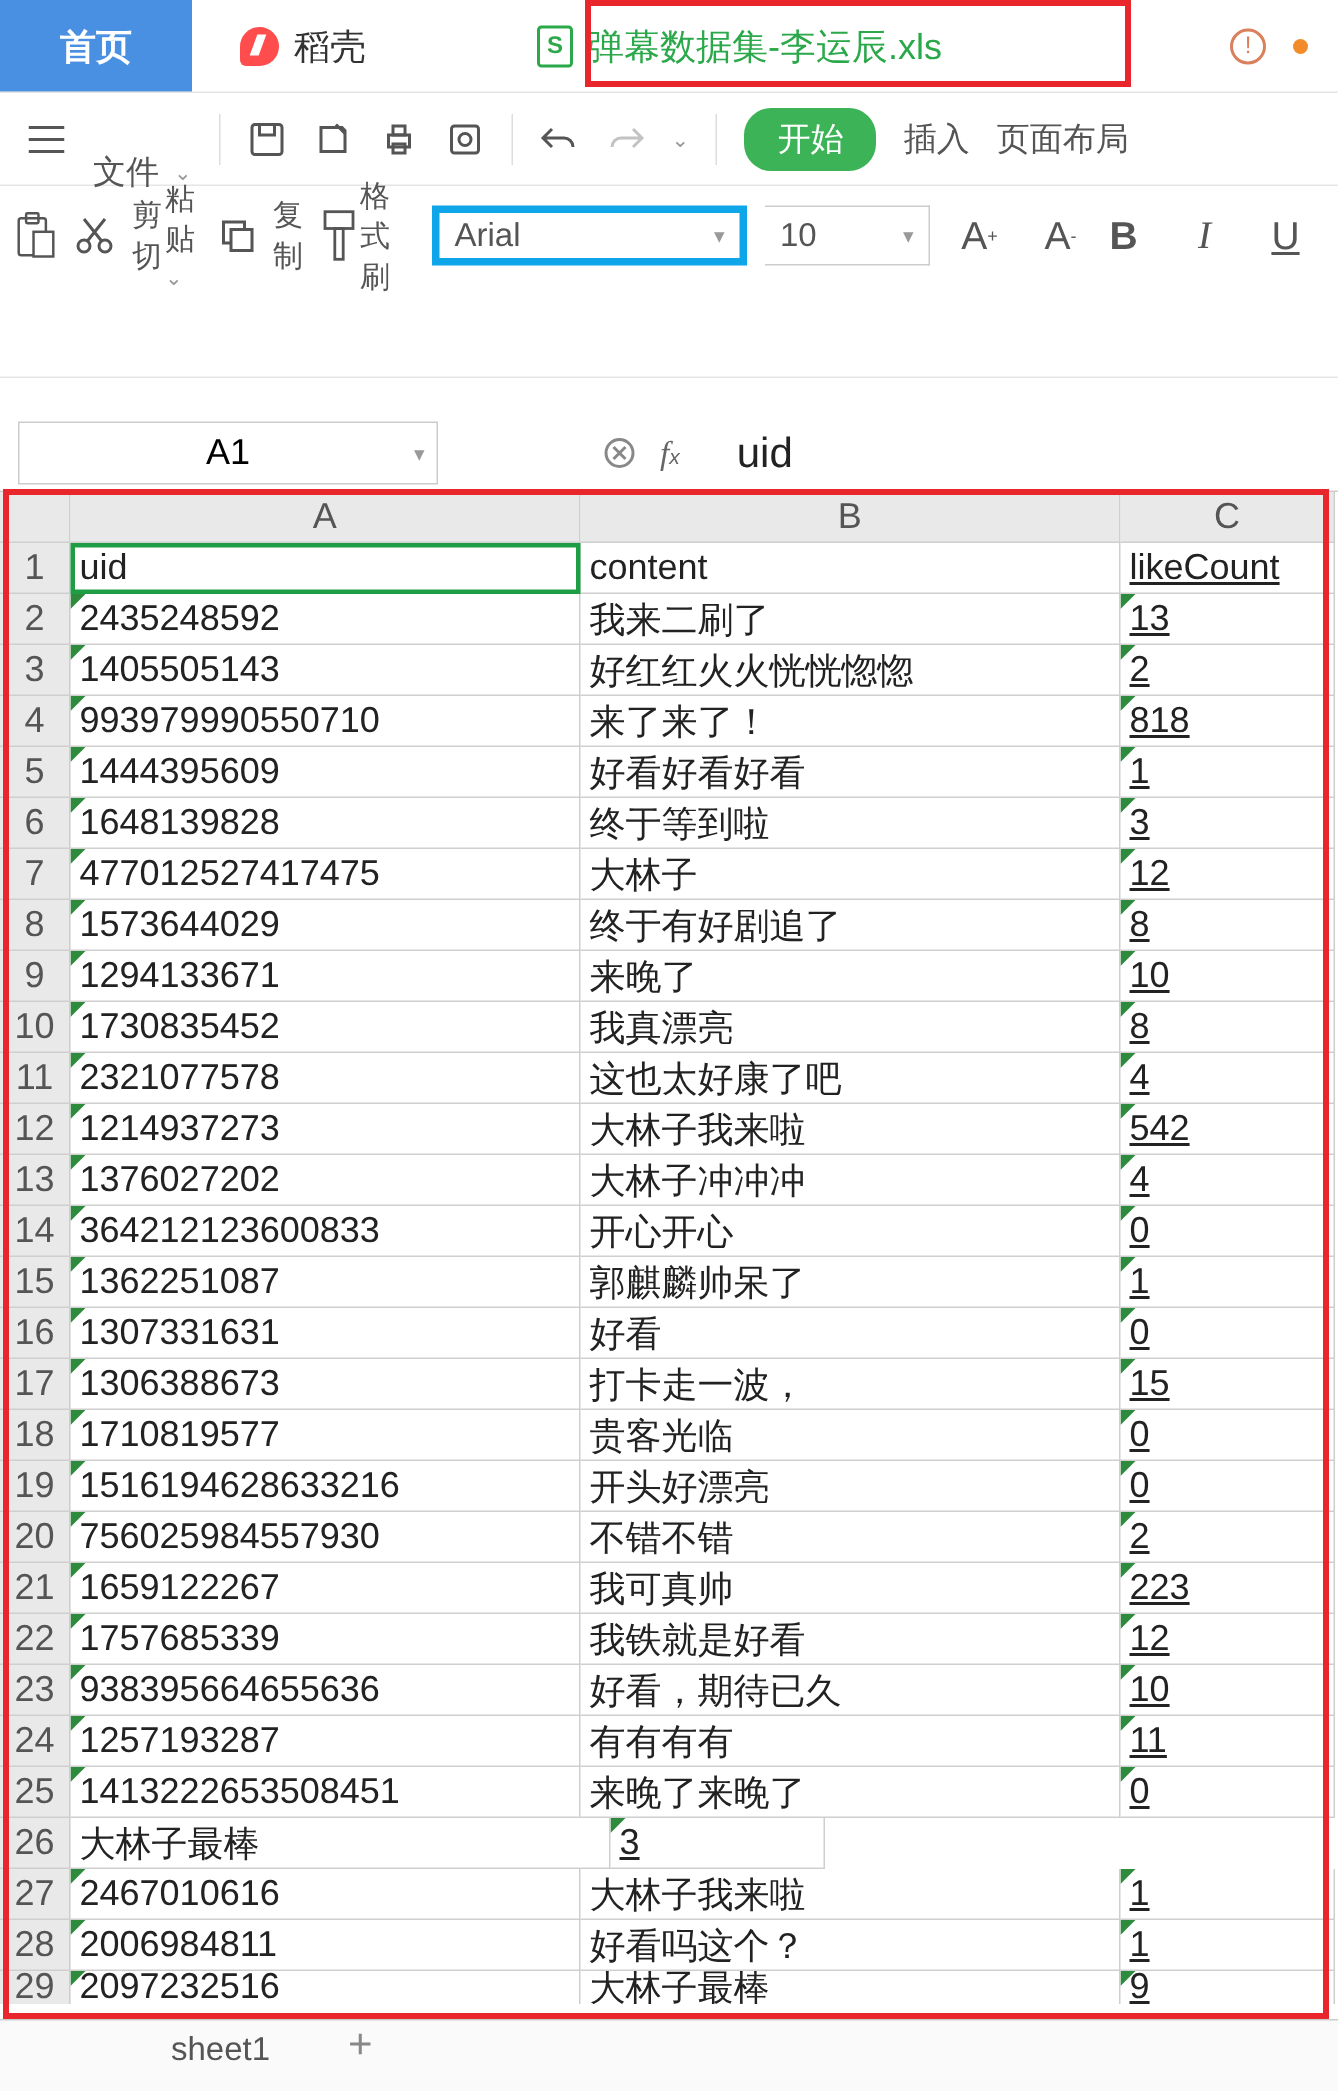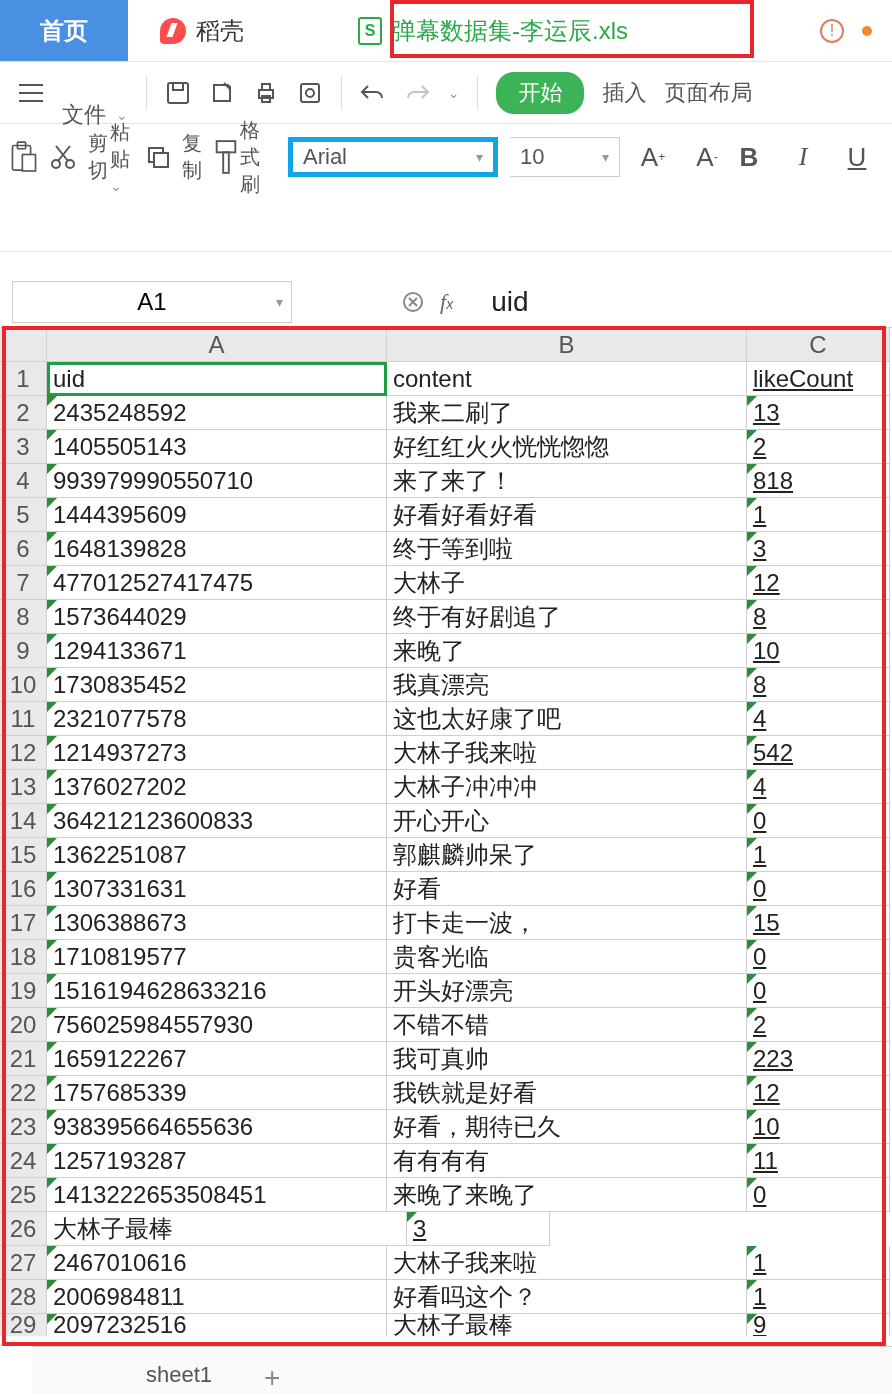--- a/index.html
+++ b/index.html
@@ -60,21 +60,21 @@
 .rh { width:47px; justify-content:center; background:#e9e9e9; color:#555; height:34px; }
 .ch { justify-content:center; background:#e9e9e9; color:#555; height:34px; }
 .ch.A { width:340px; } .ch.B { width:360px; } .ch.C { width:143px; }
 .cell { padding:0 6px; height:34px; color:#222; position:relative; overflow:hidden; white-space:nowrap; }
 .cell.A { width:340px; } .cell.B { width:360px; } .cell.C { width:143px;text-decoration:underline; }
 .cell.num .tick, .cell.A .tick { position:absolute; left:0; top:0; width:0; height:0; border-top:10px solid #2e8b3d; border-right:10px solid transparent; }
 .active-cell { position:absolute; border:3px solid #1f9d45; pointer-events:none; z-index:5; }
 .row.last .cell, .row.last .rh { height:22px; border-bottom:none; }
 
 
-.sheet-tabs { position:absolute; bottom:4px; left:0; right:0; height:48px; display:flex; align-items:flex-end; border-top:1px solid #ccc; padding-left:92px; font-size:22px; color:#555; gap:30px; background:#fafafa;margin-left:32px; }
+.sheet-tabs { position:absolute; bottom:4px; left:0; right:0; height:48px; display:flex; align-items:flex-start; border-top:1px solid #ccc; padding-left:92px; font-size:22px; color:#555; gap:30px; background:#fafafa; }
 .sheet-tab { padding:6px 22px; }
 .plus { font-size:28px; color:#888; }
 
 svg { display:block; }
 </style>
 </head>
 <body>
 
 <div class="callout" style="left:390px; top:0; width:364px; height:58px;"></div>
 <div class="callout" style="left:2px; top:326px; width:884px; height:1020px;"></div>

